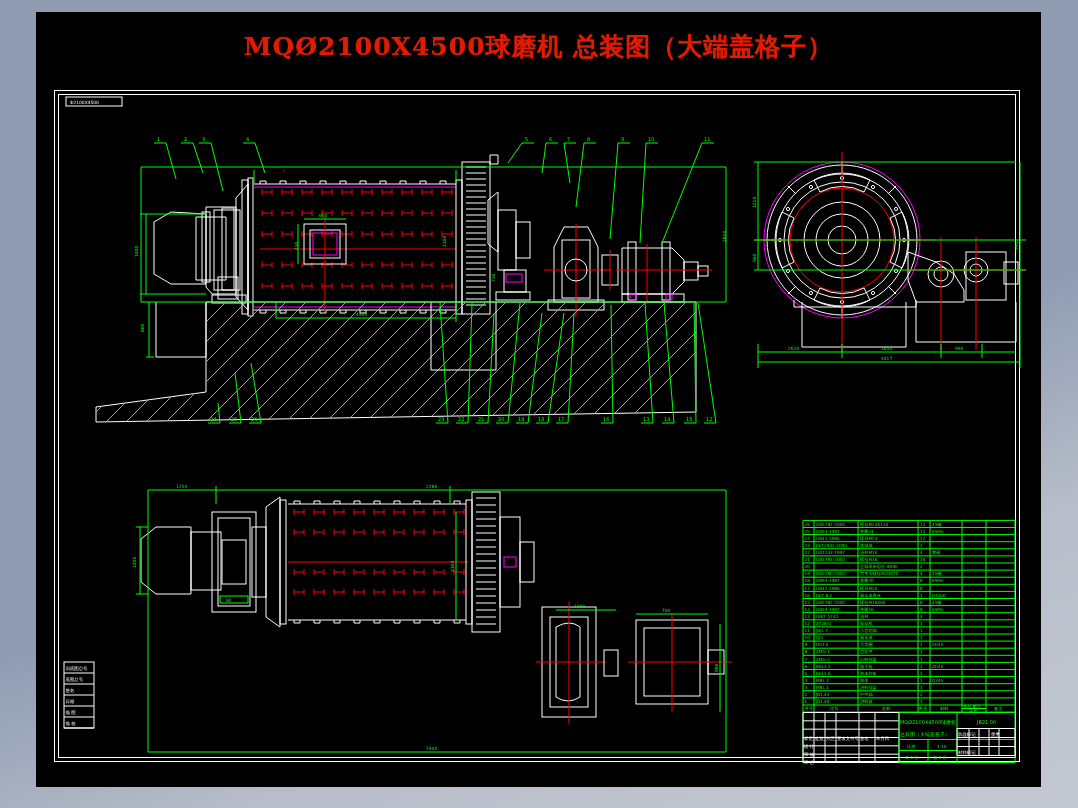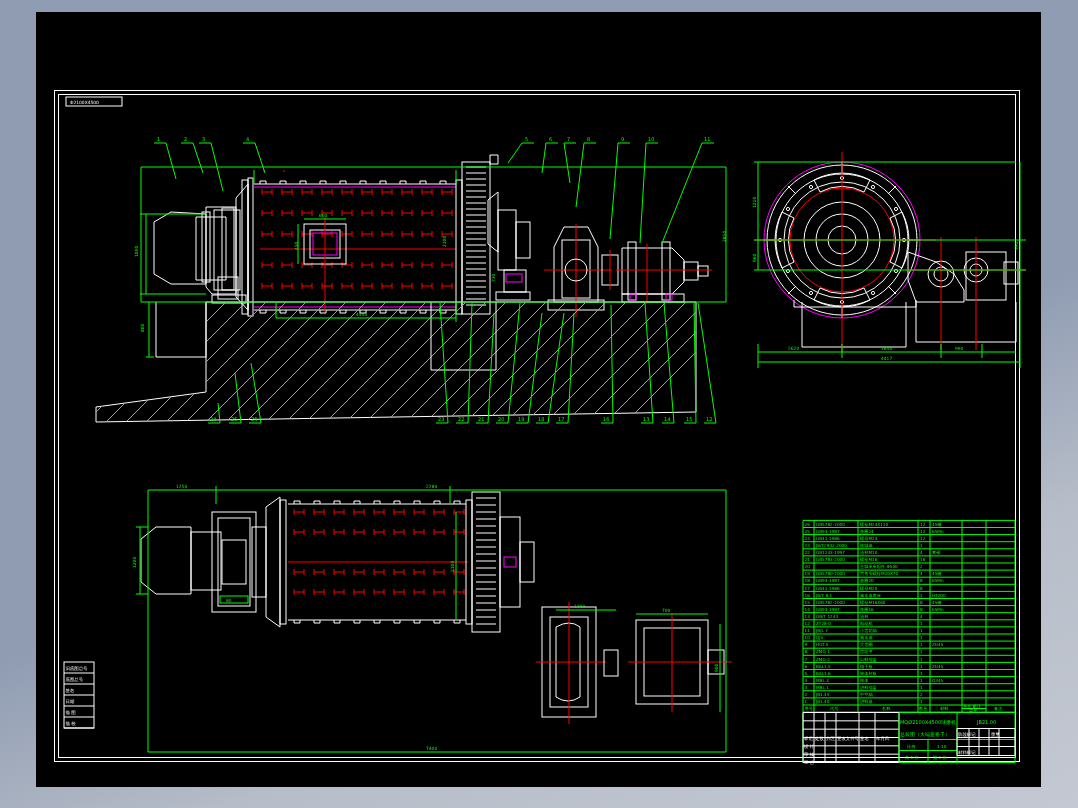--- a/index.html
+++ b/index.html
@@ -27,20 +27,21 @@
   .tgc{fill:#00ff00;font-size:4.2px;}
 </style>
 </head>
 <body>
 
 <div id="root">
   <div id="bgLight"></div>
 
   <div id="canvas">
 
+    <div class="titleBar">MQØ2100X4500球磨机 总装图（大端盖格子）</div>
 
     <svg width="1005" height="775" viewBox="0 0 1005 775">
 
       <rect class="wht" x="18.5" y="78.5" width="965" height="671"></rect>
       <rect class="wht" x="22.5" y="82.5" width="957" height="663"></rect>
 
       <g>
         <rect class="wht" x="30" y="85" width="56" height="9"></rect>
         <text class="tw" x="34" y="92">Φ2100X4500</text>
       </g>

